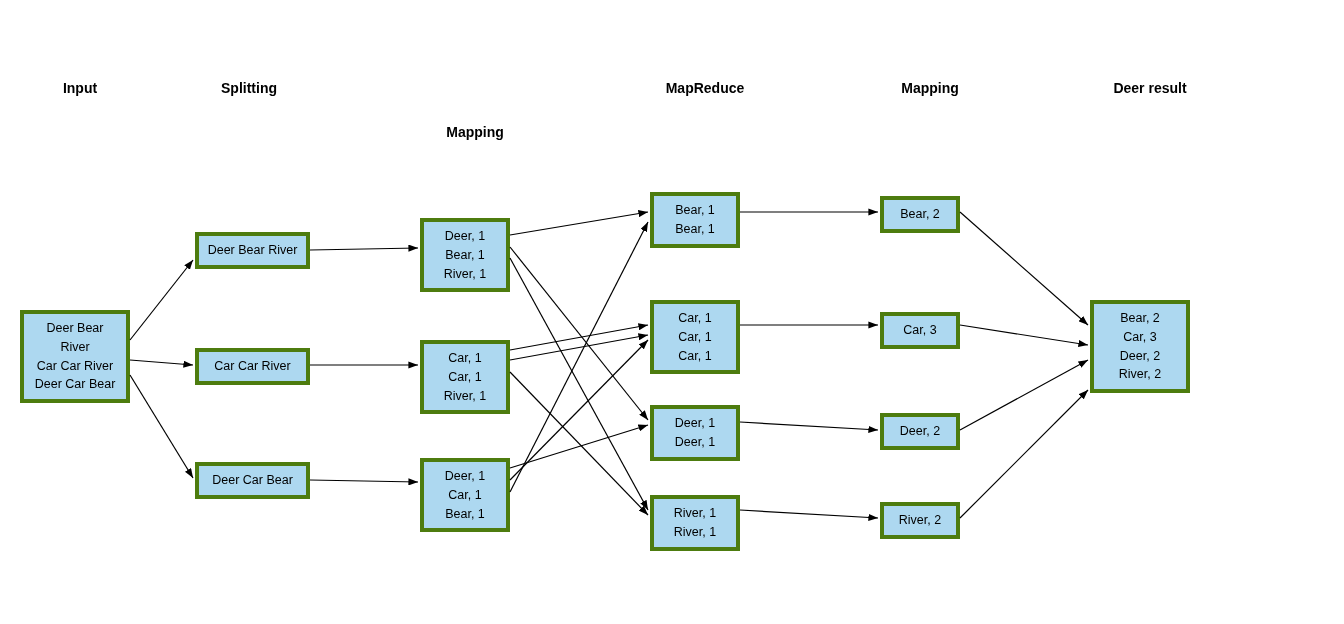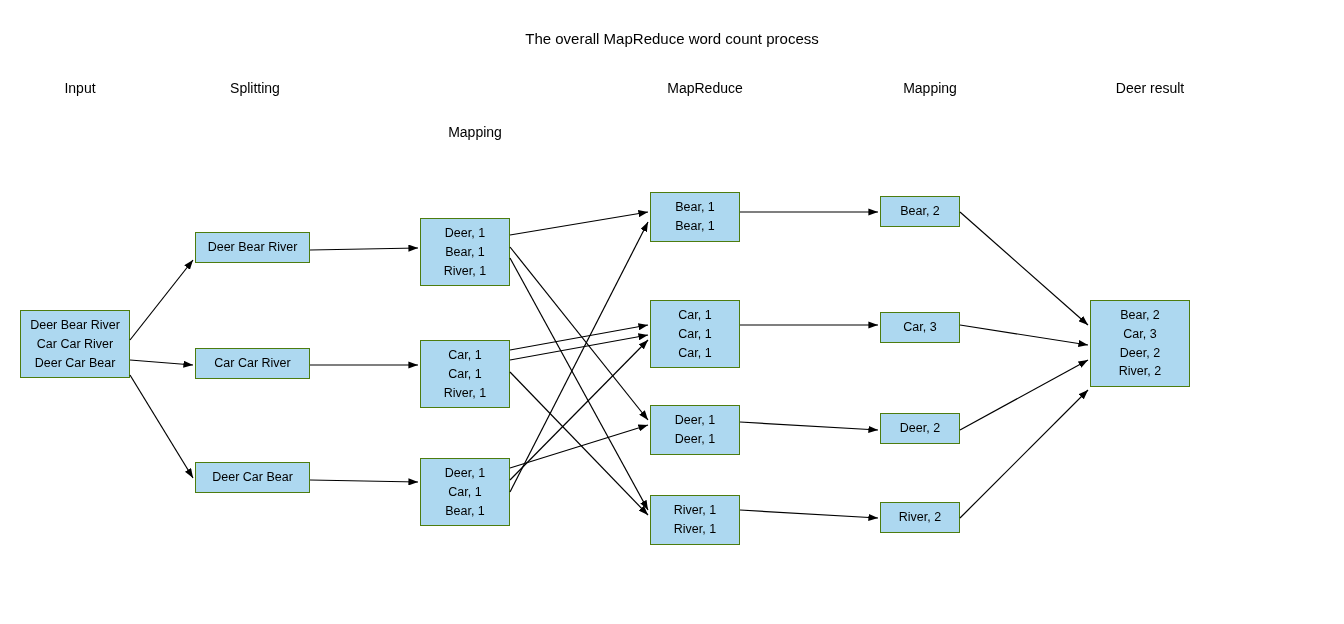--- a/index.html
+++ b/index.html
@@ -24,25 +24,26 @@
       text-align: center;
       font-size: 15px;
       color: #000;
     }
     .stage-label {
       position: absolute;
       top: 80px;
       font-size: 14px;
       color: #000;
       text-align: center;
+      font-weight: bold;
     }
     .box {
       position: absolute;
       background: #add8f0;
-      border: 1px solid #4d7c0f;
+      border: 4px solid #4d7c0f;
       padding: 5px 8px;
       text-align: center;
       line-height: 1.5;
       font-size: 12.5px;
     }
     svg.arrows {
       position: absolute;
       top: 0;
       left: 0;
       width: 1344px;
@@ -54,24 +55,23 @@
       stroke-width: 1.2;
       fill: none;
       marker-end: url(#arrowhead);
     }
   </style>
 </head>
 <body>
 
 <div class="diagram-container">
 
-  <div class="title">The overall MapReduce word count process</div>
 
   <div class="stage-label" style="left:30px; width:100px;">Input</div>
-  <div class="stage-label" style="left:195px; width:120px;">Splitting</div>
+  <div class="stage-label" style="left:189px; width:120px;">Splitting</div>
   <div class="stage-label" style="left:420px; width:110px;margin-top:44px;">Mapping</div>
   <div class="stage-label" style="left:650px; width:110px;">MapReduce</div>
   <div class="stage-label" style="left:880px; width:100px;">Mapping</div>
   <div class="stage-label" style="left:1090px; width:120px;">Deer result</div>
 
   <div class="box" style="left:20px; top:310px; width:110px;">
     Deer Bear River<br>Car Car River<br>Deer Car Bear
   </div>
 
   <div class="box" style="left:195px; top:232px; width:115px;">Deer Bear River</div>

